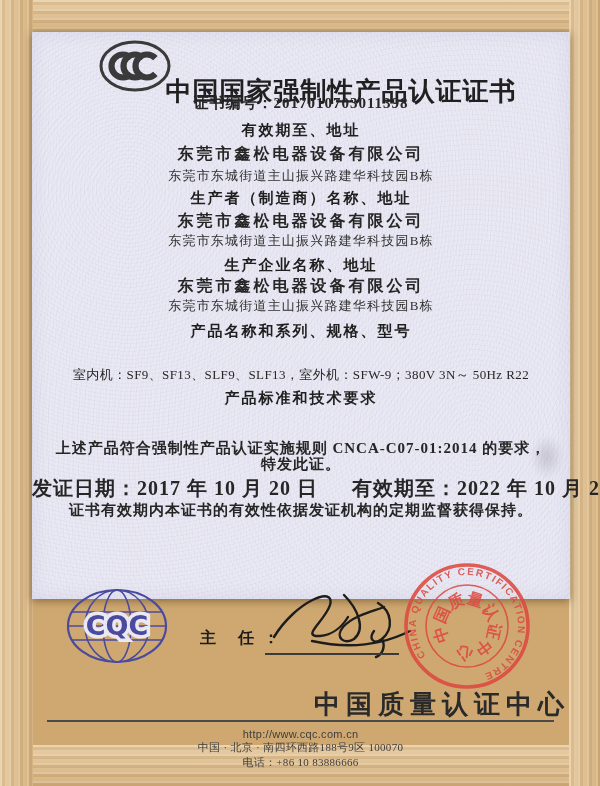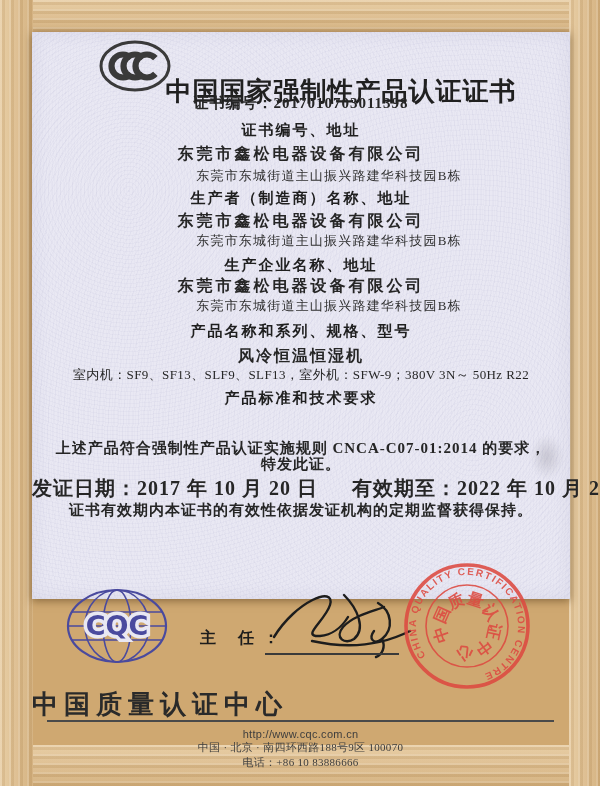--- a/index.html
+++ b/index.html
@@ -25,41 +25,41 @@
     background-image:
       repeating-radial-gradient(circle at 18% 28%, rgba(140,140,185,.06) 0 1px, transparent 1px 4px),
       repeating-radial-gradient(circle at 82% 72%, rgba(140,140,185,.05) 0 1px, transparent 1px 5px),
       repeating-linear-gradient(93deg, rgba(160,160,200,.05) 0 1px, transparent 1px 3px);
     box-shadow:0 2px 8px rgba(80,55,20,.55), inset 0 0 18px rgba(150,150,190,.18);
     color:#262626;}
 
   .line{position:absolute;left:0;width:100%;text-align:center;white-space:nowrap;line-height:19px;}
   .lbl{font-size:15px;font-weight:700;letter-spacing:2px;color:#1f1f1f;}
   .name{font-size:16px;font-weight:700;letter-spacing:3px;}
-  .addr{font-size:13px;letter-spacing:1.2px;color:#2e2e2e;padding-left:28px;}
+  .addr{font-size:13px;letter-spacing:1.2px;color:#2e2e2e;}
   .prod{font-size:16px;font-weight:600;letter-spacing:2px;}
   .models{font-size:13px;letter-spacing:.4px;}
   .std{font-size:15px;font-weight:600;letter-spacing:.4px;}
   .stmt{font-size:15px;font-weight:700;letter-spacing:1px;}
   .dates{font-size:20px;font-weight:700;letter-spacing:1px;}
   .gap{display:inline-block;width:34px;}
   .note{font-size:15px;font-weight:700;letter-spacing:1px;}
   .info{font-size:13px;letter-spacing:.8px;}
   .certno{font-size:15px;font-weight:700;letter-spacing:1px;}
 
   .title{position:absolute;left:108px;right:28px;top:42px;text-align:center;
     font-size:26px;font-weight:700;letter-spacing:1px;color:#202020;white-space:nowrap;}
   .ccc{position:absolute;left:64px;top:5px;}
 
   .director{position:absolute;left:168px;top:596px;font-size:16px;font-weight:700;letter-spacing:9px;color:#1c1c1c;}
   .sig-underline{position:absolute;left:233px;top:621px;width:134px;height:2px;background:#3a3a3a;}
   .sig{position:absolute;left:228px;top:543px;}
   .cqc-globe{position:absolute;left:33px;top:555px;}
   .stamp{position:absolute;left:365px;top:524px;opacity:.88;}
-  .issuer{position:absolute;left:0;width:100%;top:655px;text-align:left;
+  .issuer{position:absolute;left:0;width:100%;top:655px;text-align:right;
     font-size:26px;font-weight:600;letter-spacing:6px;color:#2a2a2a;}
 
   .footer-rule{position:absolute;left:15px;right:16px;top:688px;height:2px;background:#4a4a4a;}
   .footer{position:absolute;left:15px;right:16px;top:696px;display:flex;justify-content:space-between;align-items:center;
     font-size:11px;color:#3d3d3d;letter-spacing:.3px;flex-direction:column;}
   .footer .url{font-family:"Liberation Sans","DejaVu Sans",sans-serif;}
 
   .smudge{position:absolute;right:6px;top:402px;width:34px;height:46px;
     background:radial-gradient(ellipse at center, rgba(125,122,135,.30), transparent 68%);filter:blur(2px);}
 
@@ -81,34 +81,33 @@
       <ellipse cx="0" cy="0" rx="34" ry="24" fill="none" stroke="#3a3a3a" stroke-width="3"></ellipse>
       <circle cx="-12" cy="0" r="11.5" fill="none" stroke="#3a3a3a" stroke-width="6.2" pathLength="100" stroke-dasharray="76 24" stroke-dashoffset="-12"></circle>
       <circle cx="0" cy="0" r="11.5" fill="none" stroke="#3a3a3a" stroke-width="6.2" pathLength="100" stroke-dasharray="76 24" stroke-dashoffset="-12"></circle>
       <circle cx="12" cy="0" r="11.5" fill="none" stroke="#3a3a3a" stroke-width="6.2" pathLength="100" stroke-dasharray="76 24" stroke-dashoffset="-12"></circle>
     </svg>
 
     <div class="title">中国国家强制性产品认证证书</div>
 
     <div class="line certno" style="top:62px"><span>证书编号：</span><span>2017010703011398</span></div>
 
-    <div class="line lbl" style="top:89px">证书编号、地址</div>
+    <div class="line lbl" style="top:89px">有效期至、地址</div>
     <div class="line name" style="top:112px">东莞市鑫松电器设备有限公司</div>
     <div class="line addr" style="top:134px">东莞市东城街道主山振兴路建华科技园B栋</div>
 
     <div class="line lbl" style="top:157px">生产者（制造商）名称、地址</div>
     <div class="line name" style="top:179px">东莞市鑫松电器设备有限公司</div>
     <div class="line addr" style="top:199px">东莞市东城街道主山振兴路建华科技园B栋</div>
 
     <div class="line lbl" style="top:224px">生产企业名称、地址</div>
     <div class="line name" style="top:244px">东莞市鑫松电器设备有限公司</div>
     <div class="line addr" style="top:264px">东莞市东城街道主山振兴路建华科技园B栋</div>
 
     <div class="line lbl" style="top:290px">产品名称和系列、规格、型号</div>
-    <div class="line prod" style="top:314px">风冷恒温恒湿机</div>
     <div class="line models" style="top:333px">室内机：SF9、SF13、SLF9、SLF13，室外机：SFW-9；380V 3N～ 50Hz R22</div>
 
     <div class="line lbl" style="top:357px">产品标准和技术要求</div>
 
     <div class="line stmt" style="top:407px">上述产品符合强制性产品认证实施规则 CNCA-C07-01:2014 的要求，</div>
     <div class="line stmt" style="top:423px">特发此证。</div>
 
     <div class="line dates" style="top:447px">
       <span>发证日期：2017 年 10 月 20 日</span><span class="gap"></span><span>有效期至：2022 年 10 月 20 日</span>
     </div>

